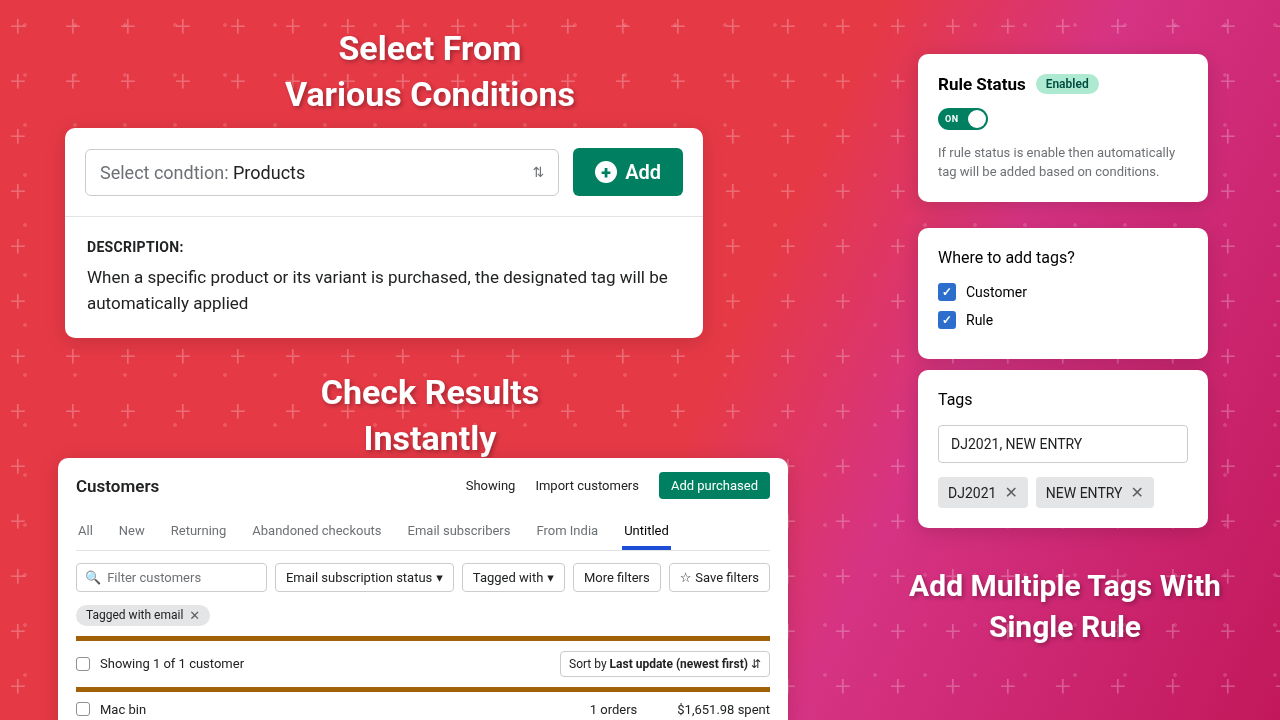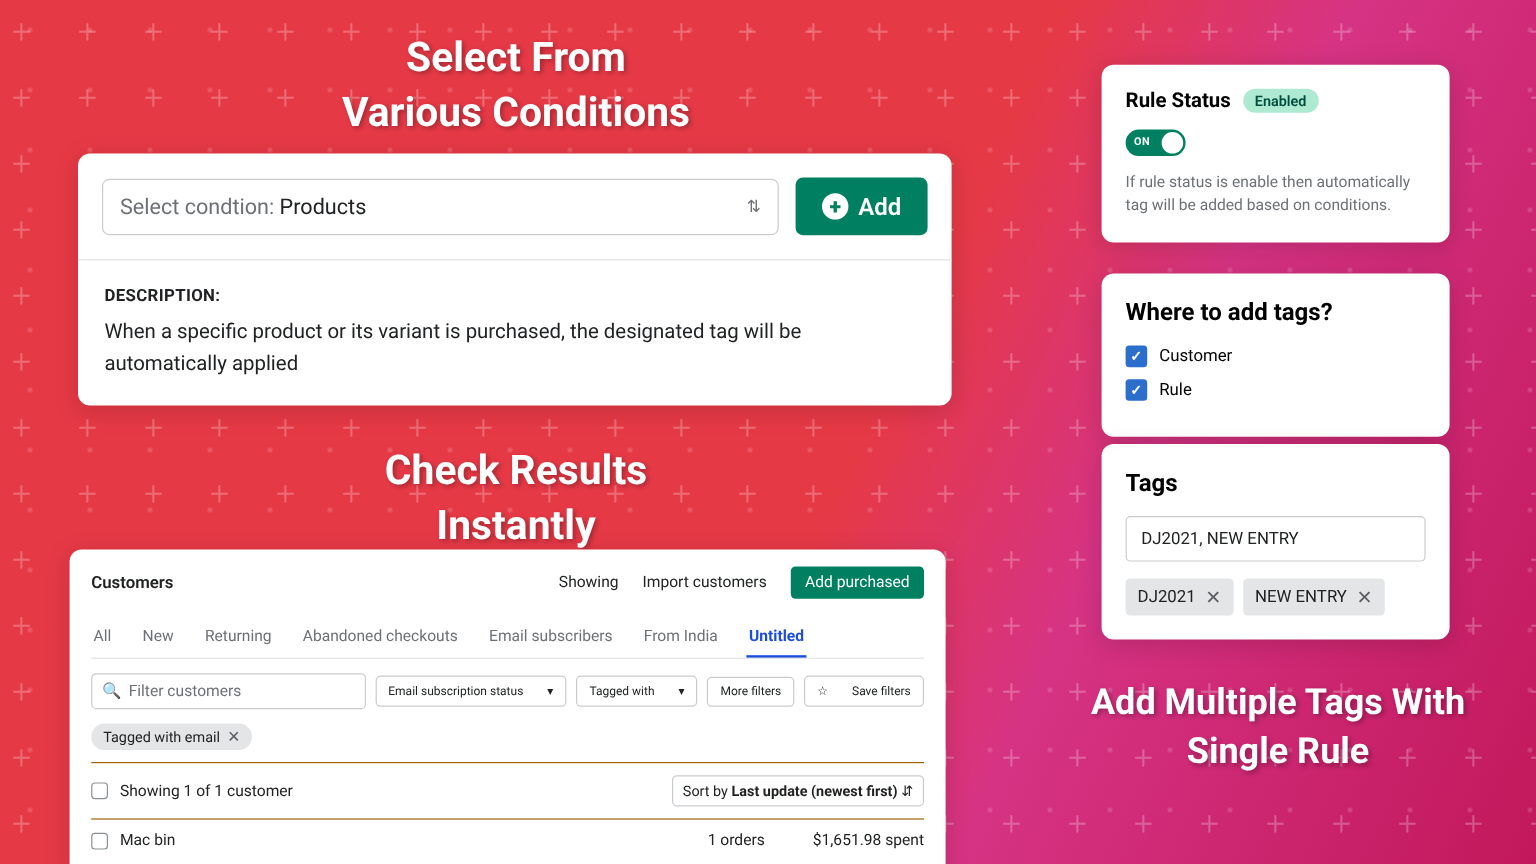--- a/index.html
+++ b/index.html
@@ -6,58 +6,58 @@
   body { width: 1280px; height: 720px; overflow: hidden; position: relative; }
   .bg { position: absolute; inset: 0; background: linear-gradient(115deg, #e63946 0%, #e63946 55%, #d63384 70%, #c2185b 100%); }
   .bg::before { content: ""; position: absolute; inset: 0; background-image: radial-gradient(circle, rgba(255,255,255,0.15) 2px, transparent 2px); background-size: 50px 50px; background-position: 0 0; }
   .bg-plus { position:absolute; inset:0; opacity:.25; }
   .plus { position:absolute; color:#fff; font-size:28px; font-weight:300; }
   .heading { position: absolute; color: #fff; font-weight: 700; text-align: center; text-shadow: 2px 2px 4px rgba(0,0,0,0.3); line-height: 1.35; }
   .heading.h1 { font-size: 34px; top: 26px; left: 150px; width: 560px; }
   .heading.h2 { font-size: 34px; top: 370px; left: 150px; width: 560px; }
   .heading.h3 { font-size: 30px; top: 566px; left: 870px; width: 390px; }
   .panel { position: absolute; background: #fff; border-radius: 10px; box-shadow: 0 4px 20px rgba(0,0,0,0.15); }
-  .panel1 { top: 128px; left: 65px; width: 728px; padding: 0; }
+  .panel1 { top: 128px; left: 65px; width: 638px; padding: 0; }
   .panel1-top { padding: 20px; border-bottom: 1px solid #e1e3e5; display:flex; gap: 14px; align-items:center; }
   .select-box { flex:1; border:1px solid #c9cccf; border-radius:6px; padding: 12px 14px; display:flex; align-items:center; justify-content:space-between; font-size:18px; color:#202223; }
   .select-box .lbl { color:#6d7175; }
   .select-box .val { color:#202223; }
   .caret { font-size:14px; color:#6d7175; }
   .add-btn { background:#008060; color:#fff; border:none; border-radius:6px; padding: 12px 22px; font-size:20px; font-weight:600; display:flex; align-items:center; gap:8px; }
   .add-btn .ic { width:22px; height:22px; border-radius:50%; background:#fff; color:#008060; display:inline-flex; align-items:center; justify-content:center; font-weight:900; font-size:18px; }
   .panel1-body { padding: 22px; }
   .desc-lbl { font-size:14px; font-weight:700; color:#202223; letter-spacing:.3px; margin-bottom:10px; }
   .desc-txt { font-size:17px; color:#202223; line-height:1.5; }
   .panel2 { top:458px; left:58px; width:730px; padding: 14px 18px 14px 18px; }
   .p2-head { display:flex; align-items:center; justify-content:space-between; padding-bottom:10px; }
-  .p2-title { font-size:14px; font-weight:600; color:#202223; }
+  .p2-title { font-size:17px; font-weight:600; color:#202223; }
   .p2-actions { display:flex; align-items:center; gap:20px; font-size:13px; }
   .p2-link { color:#202223; }
   .p2-add { background:#008060; color:#fff; border:none; border-radius:4px; padding:6px 12px; font-size:13px; }
   .tabs { display:flex; gap:22px; border-bottom:1px solid #e1e3e5; font-size:13px; color:#6d7175; padding: 6px 0 0 0; }
   .tab { padding:8px 2px; cursor:pointer; }
-  .tab.active { color:#1d4ed8; border-bottom:2px solid #1d4ed8; font-weight:700; }
+  .tab.active { color:#000000; border-bottom:4px solid #1d4ed8; font-weight:400; }
   .filters { display:flex; gap:8px; padding:12px 0; align-items:center; }
   .search { flex:1; border:1px solid #c9cccf; border-radius:4px; padding:6px 8px; display:flex; align-items:center; gap:6px; font-size:13px; color:#6d7175; }
-  .fbtn { border:1px solid #c9cccf; border-radius:4px; padding:6px 10px; font-size:10px; color:#202223; background:#fff; display:flex; align-items:center; gap:20px; }
+  .fbtn { border:1px solid #c9cccf; border-radius:4px; padding:6px 10px; font-size:13px; color:#202223; background:#fff; display:flex; align-items:center; gap:4px; }
   .chip { display:inline-flex; align-items:center; gap:6px; background:#e4e5e7; border-radius:14px; padding:3px 10px; font-size:12px; color:#202223; margin-bottom:10px; }
   .chip .x { font-size:13px; color:#5c5f62; cursor:pointer; }
-  .row { display:flex; align-items:center; justify-content:space-between; padding:10px 0; font-size:13px; color:#202223; border-top:1px solid #a16207; }
+  .row { display:flex; align-items:center; justify-content:space-between; padding:10px 0; font-size:13px; color:#202223; border-top:5px solid #a16207; }
   .row-left { display:flex; align-items:center; gap:10px; }
   .cb { width:14px; height:14px; border:1px solid #8c9196; border-radius:3px; display:inline-block; }
   .sortbox { border:1px solid #c9cccf; border-radius:4px; padding:5px 8px; font-size:12px; color:#202223; }
   .panel3 { top:54px; left:918px; width:290px; padding:20px; }
   .p3-title { font-size:17px; font-weight:700; display:flex; align-items:center; gap:10px; }
   .badge-enabled { background:#aee9d1; color:#004c3f; font-size:12px; font-weight:600; padding:3px 10px; border-radius:12px; }
   .toggle { margin-top:14px; width:50px; height:22px; background:#008060; border-radius:11px; position:relative; display:flex; align-items:center; }
   .toggle .on { color:#fff; font-size:9px; font-weight:700; margin-left:7px; letter-spacing:.5px; }
   .toggle .knob { position:absolute; right:2px; width:18px; height:18px; background:#fff; border-radius:50%; }
   .p3-desc { margin-top:14px; font-size:13px; color:#6d7175; line-height:1.45; }
   .panel4 { top:228px; left:918px; width:290px; padding:20px; }
-  .p4-title { font-size:20px; font-weight:700; margin-bottom:16px; }
+  .p4-title { font-size:16px; font-weight:400; margin-bottom:16px; }
   .check-row { display:flex; align-items:center; gap:10px; margin-bottom:10px; font-size:14px; }
   .checkbox { width:18px; height:18px; background:#2c6ecb; border-radius:3px; display:flex; align-items:center; justify-content:center; color:#fff; font-size:12px; font-weight:900; }
   .panel5 { top:370px; left:918px; width:290px; padding:20px; }
   .tags-input { border:1px solid #c9cccf; border-radius:4px; padding:10px 12px; font-size:14px; color:#202223; margin:14px 0 14px 0; }
   .tag-chip { display:inline-flex; align-items:center; gap:8px; background:#e4e5e7; border-radius:4px; padding:6px 10px; font-size:14px; color:#202223; margin-right:8px; }
   .tag-chip .x { color:#5c5f62; font-size:16px; cursor:pointer; }
 </style>
 </head>
 <body>
 

